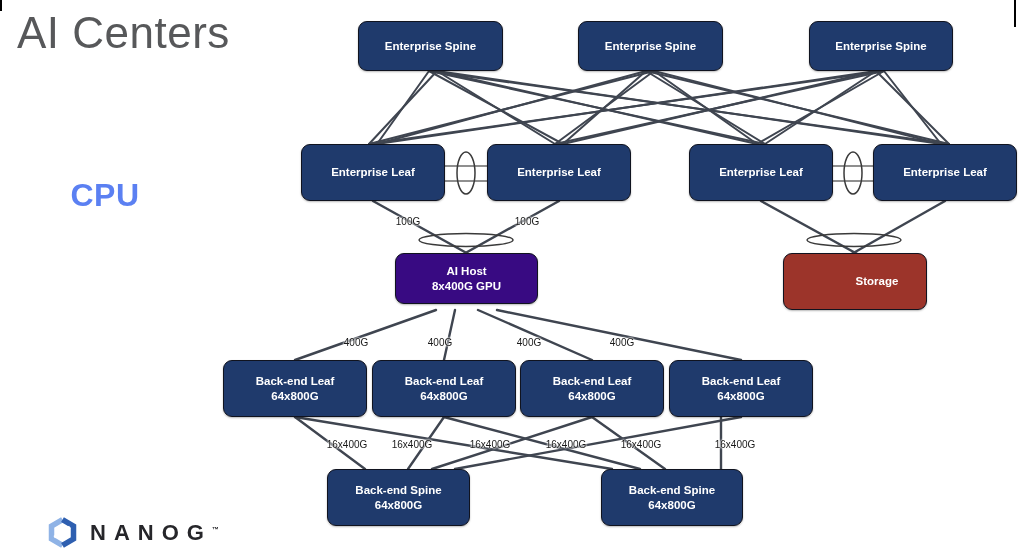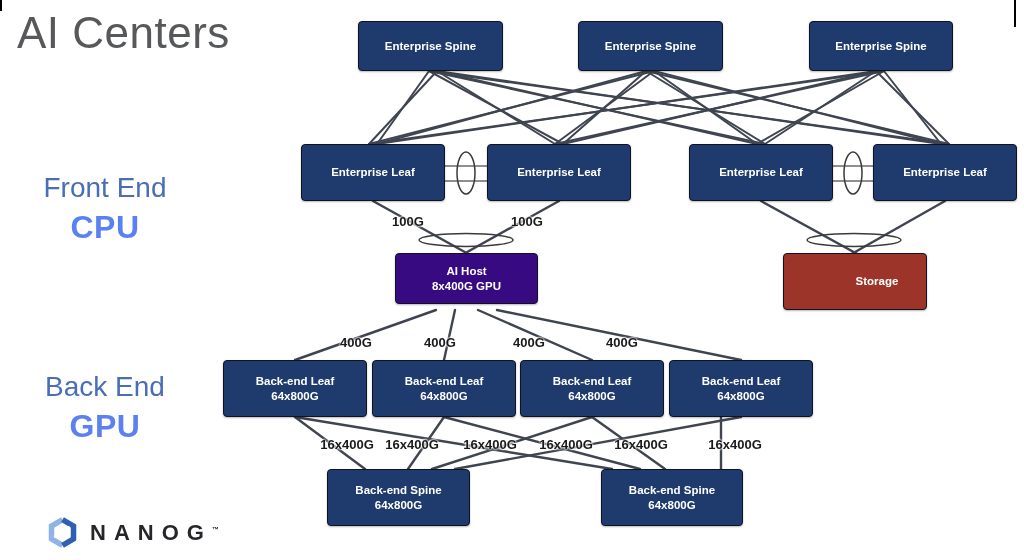--- a/index.html
+++ b/index.html
@@ -4,30 +4,30 @@
 <style>
   html,body{margin:0;padding:0;background:#fff;}
   .slide{
     position:relative;width:1024px;height:560px;background:#ffffff;
     font-family:"Liberation Sans",sans-serif;overflow:hidden;
   }
   .links{position:absolute;left:0;top:0;width:1024px;height:560px;}
   .node{
     position:absolute;box-sizing:border-box;
     display:flex;flex-direction:column;align-items:center;justify-content:center;
-    border:1.6px solid #10131f;border-radius:4px;
+    border:1.6px solid #10131f;border-radius:9px;
     color:#ffffff;font-weight:bold;font-size:11.5px;line-height:1.3;
     text-align:center;box-shadow:0 1px 2px rgba(0,0,0,.28);
   }
   .navy{background:#1f3a6c;}
   .purple{background:#380a82;}
   .red{background:#9c342a;padding-left:44px;}
   .edge-label{
     position:absolute;transform:translate(-50%,-50%);
-    font-size:13px;font-weight:bold;color:#191919;white-space:nowrap;
+    font-size:10px;font-weight:normal;color:#191919;white-space:nowrap;
     text-shadow:0 0 2px #fff,0 0 2px #fff,0 0 3px #fff;
   }
   .title{
     position:absolute;left:17px;top:8px;
     font-size:44px;font-weight:400;color:#57585a;letter-spacing:.5px;
   }
   .side-label{position:absolute;width:210px;text-align:center;}
   .side-label .big{display:block;font-size:28px;font-weight:400;color:#4a6db8;}
   .side-label .sub{display:block;font-size:32px;font-weight:bold;color:#5b80f2;margin-top:5px;letter-spacing:.5px;}
   .front-end{left:0px;top:172px;}
@@ -104,28 +104,23 @@
       <ellipse cx="854" cy="240" rx="47" ry="6.5"></ellipse>
     </g>
   </svg>
 
   <div class="edge-mark" style="left:0;top:0;width:2px;height:11px;"></div>
   <div class="edge-mark" style="left:1014px;top:0;width:2px;height:27px;"></div>
 
   <div class="title">AI Centers</div>
 
   <div class="side-label front-end">
-    <span class="big">Front End</span>
     <span class="sub">CPU</span>
   </div>
 
-  <div class="side-label back-end">
-    <span class="big">Back End</span>
-    <span class="sub">GPU</span>
-  </div>
 
   <div class="node navy" style="left:358px;top:21px;width:145px;height:50px;">
     <span>Enterprise Spine</span>
   </div>
   <div class="node navy" style="left:578px;top:21px;width:145px;height:50px;">
     <span>Enterprise Spine</span>
   </div>
   <div class="node navy" style="left:809px;top:21px;width:144px;height:50px;">
     <span>Enterprise Spine</span>
   </div>

